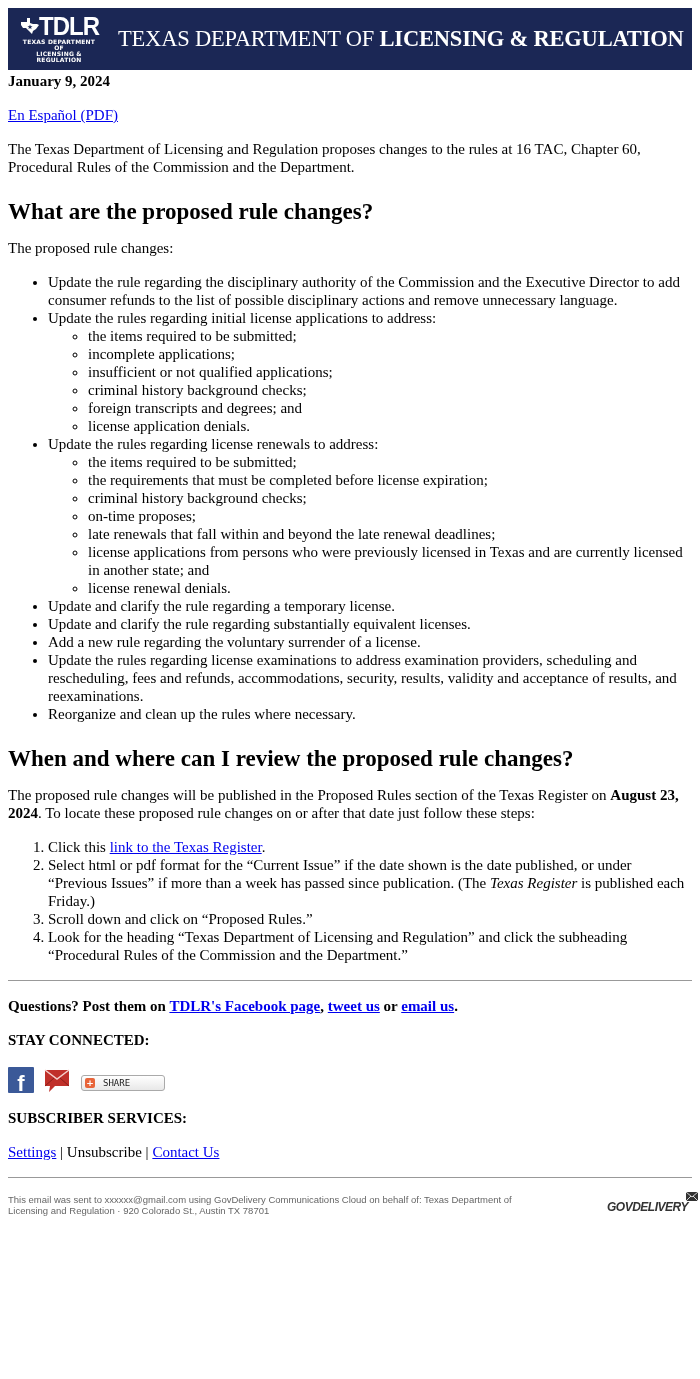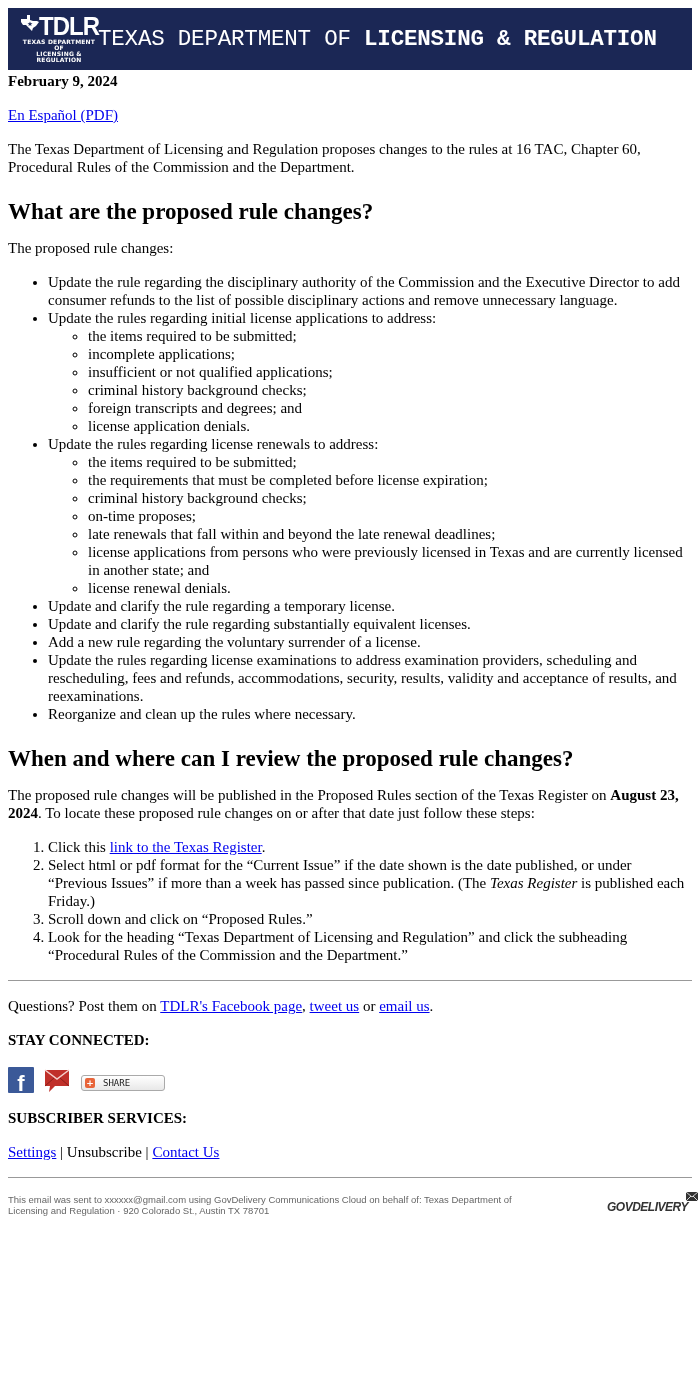--- a/index.html
+++ b/index.html
@@ -19,21 +19,21 @@
     align-items: center;
     color: #fff;
   }
   .logo {
     width: 78px;
     margin-left: 12px;
     display: flex;
     flex-direction: column;
     align-items: center;
   }
-  .logo-top { display: flex; align-items: flex-start; }
+  .logo-top { display: flex; align-items: center; }
   .logo-star {
     width: 20px; height: 16px;
   }
   .logo-text {
     font-family: "Liberation Sans", "DejaVu Sans", sans-serif;
     font-weight: bold;
     font-size: 24px;
     letter-spacing: -1px;
     line-height: 22px;
     transform: scaleY(1.1);
@@ -41,21 +41,22 @@
   .logo-sub {
     font-family: "DejaVu Sans", sans-serif;
     font-size: 6px;
     line-height: 6px;
     font-weight: bold;
     text-align: center;
     letter-spacing: 0.2px;
     margin-top: 2px;
   }
   .banner-title {
-    font-family: Liberation Mono, monospace;
+    margin-left: 20px;
+    font-family: Liberation Serif, serif;
     font-size: 22.5px;
     white-space: nowrap;
     letter-spacing: -0.2px;
   }
   .banner-title b { font-weight: bold; }
   p { margin: 0; }
   .date { font-weight: bold; margin-top: 2px; }
   a { color: #0000ee; text-decoration: underline; }
   .mt16 { margin-top: 16px; }
   h2 {
@@ -65,21 +66,21 @@
     margin: 22px 0 14px 0;
   }
   ul, ol { margin: 16px 0 0 0; padding-left: 40px; }
   ul ul { margin: 0; padding-left: 40px; list-style-type: circle; }
   li { margin: 0; }
   hr {
     border: none;
     border-top: 1px solid #999;
     margin: 16px 0;
   }
-  .questions { font-weight: normal; }
+  .questions { font-weight: bold; }
   .section-label { font-weight: bold; margin-top: 16px; }
   .social { display: flex; align-items: flex-end; margin-top: 16px; height: 28px; }
   .fb {
     width: 26px; height: 26px; background: #3b5998; color: #fff;
     font-family: "Liberation Sans", sans-serif; font-weight: bold;
     font-size: 22px; display: flex; align-items: flex-end; justify-content: center;
     overflow: hidden; border-radius: 1px;
   }
   .mail { margin-left: 10px; width: 26px; height: 26px; }
   .share {
@@ -124,21 +125,21 @@
     </div>
     <div class="logo-sub">
       <div>TEXAS DEPARTMENT OF</div>
       <div>LICENSING &amp; REGULATION</div>
     </div>
   </div>
   <div class="banner-title"><span>TEXAS DEPARTMENT OF </span><b>LICENSING &amp; REGULATION</b></div>
 </div>
 
 <div class="wrap">
-  <p class="date">February 9, 2024</p>
+  <p class="date">January 9, 2024</p>
 
   <p class="mt16"><a href="#">En Español (PDF)</a></p>
 
   <p class="mt16">The Texas Department of Licensing and Regulation proposes changes to the rules at 16 TAC, Chapter 60, Procedural Rules of the Commission and the Department.</p>
 
   <h2>What are the proposed rule changes?</h2>
   <p>The proposed rule changes:</p>
 
   <ul>
     <li>Update the rule regarding the disciplinary authority of the Commission and the Executive Director to add consumer refunds to the list of possible disciplinary actions and remove unnecessary language.</li>

